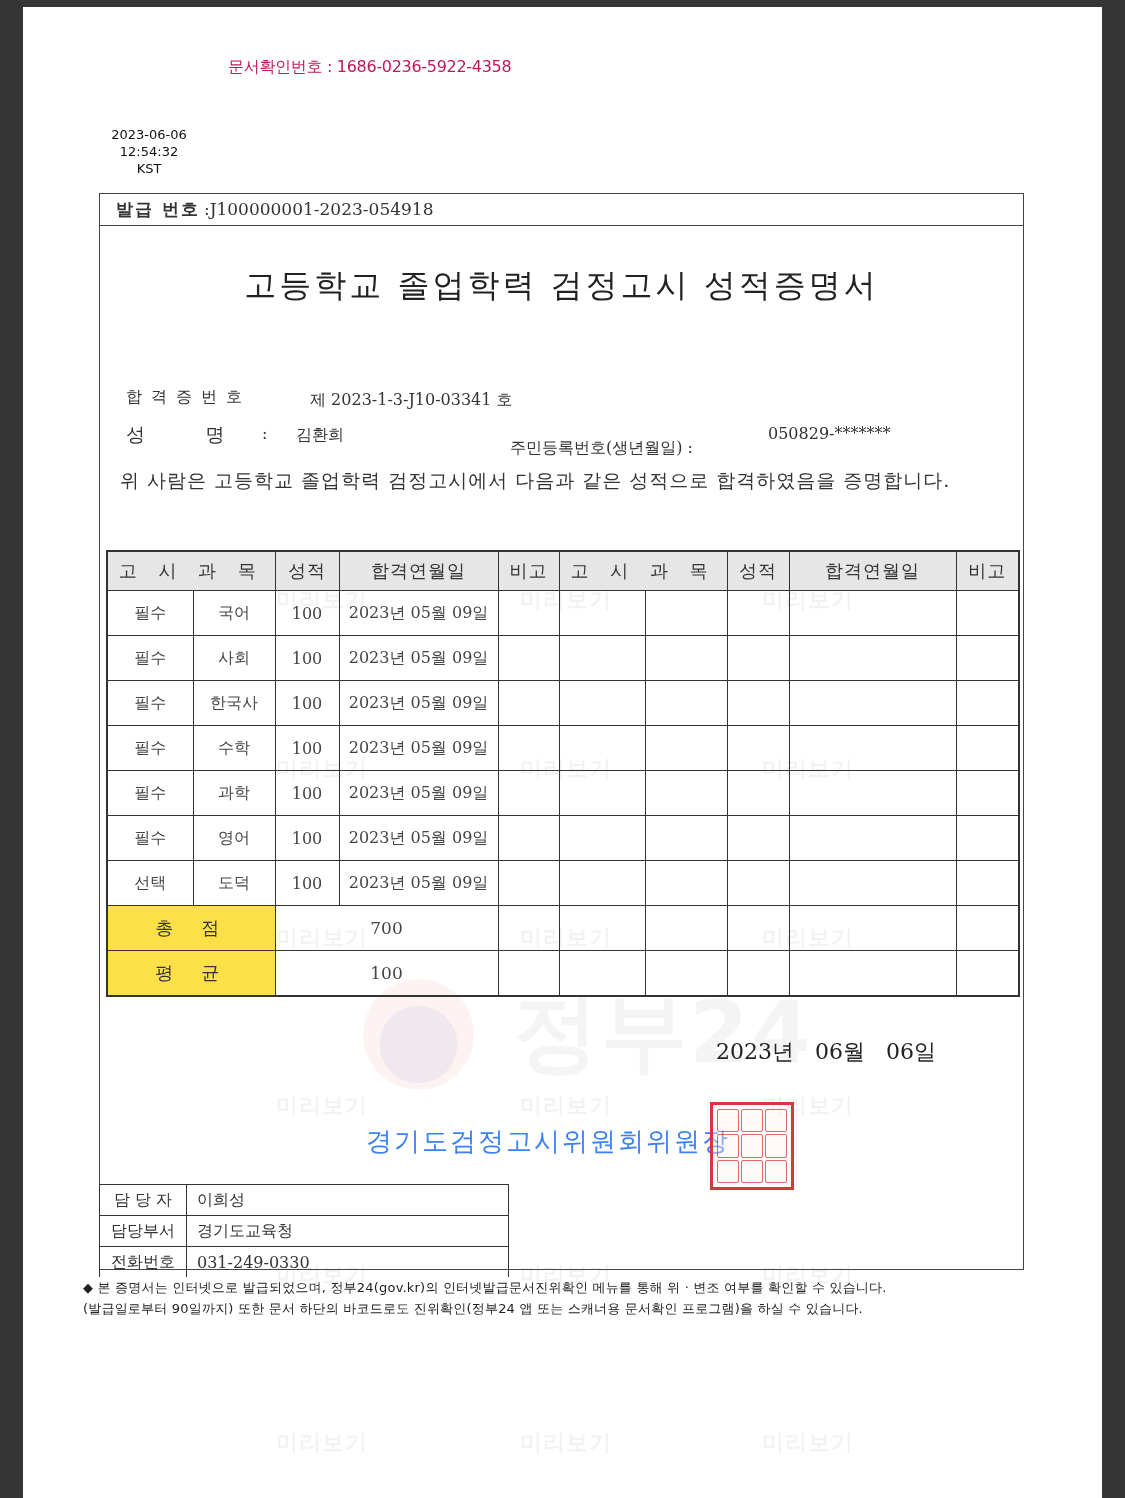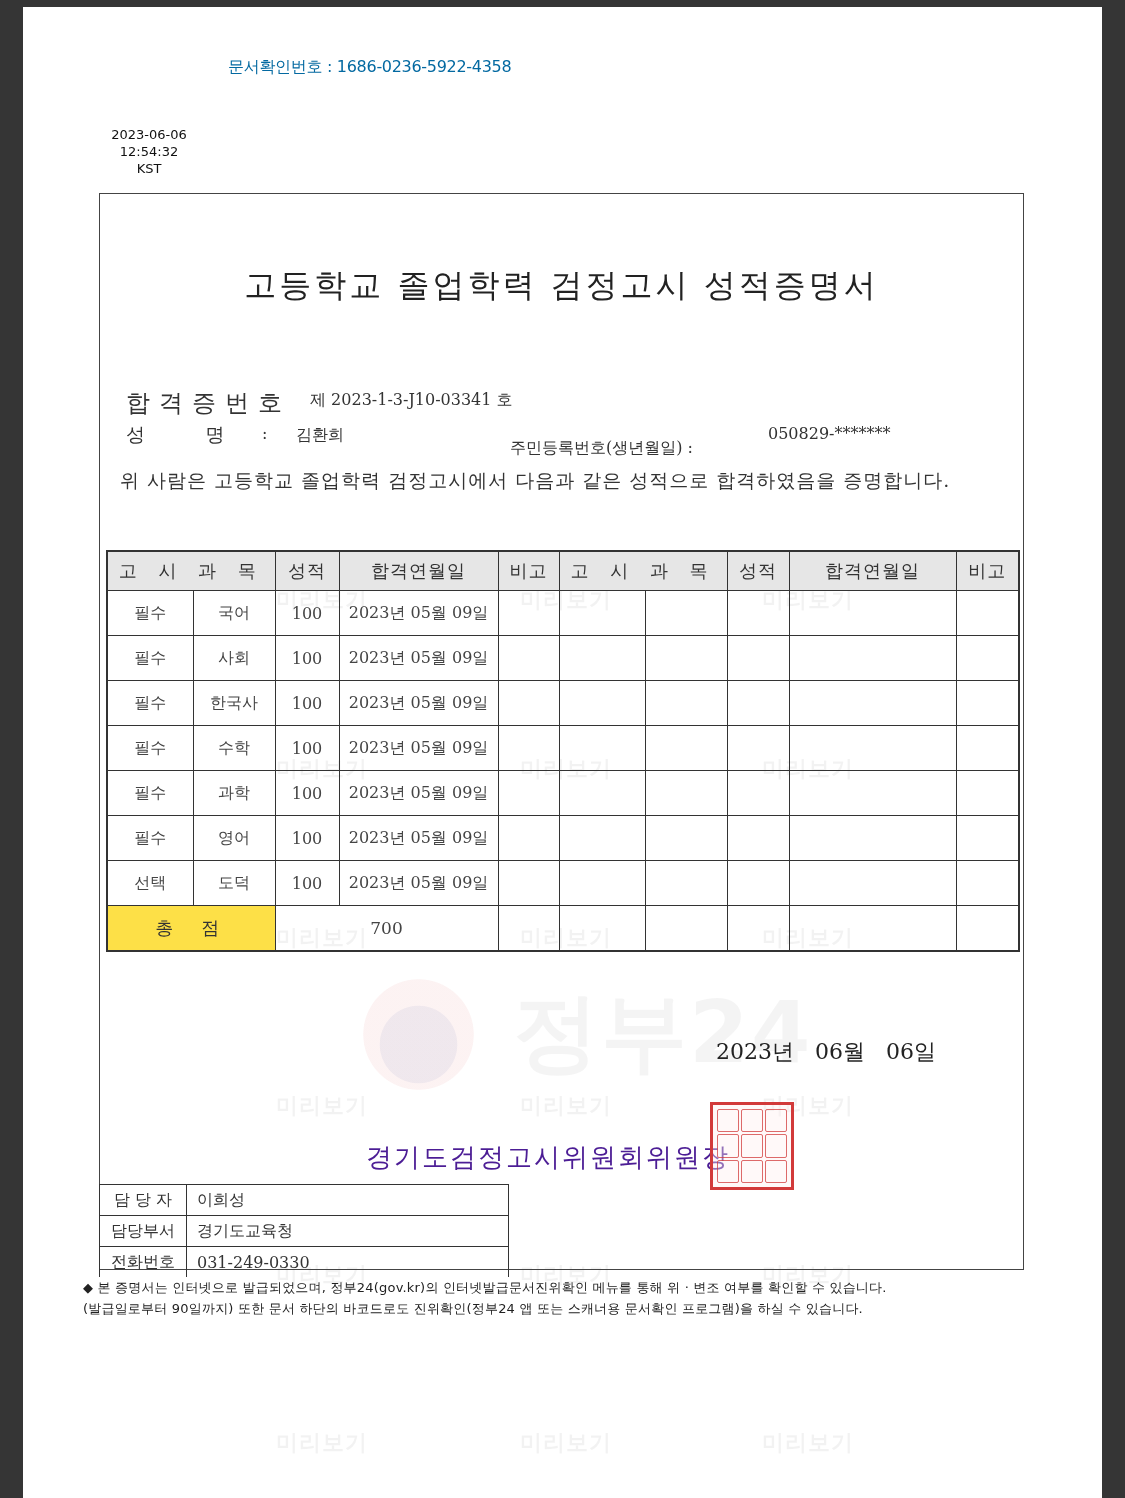--- a/index.html
+++ b/index.html
@@ -9,37 +9,37 @@
     font-family: "DejaVu Serif", "Liberation Serif", serif;
     color: #222;
   }
   .page {
     position: absolute; left: 23px; top: 7px; width: 1079px; height: 1500px;
     background: #ffffff;
   }
   .abs { position: absolute; }
   .sans { font-family: "DejaVu Sans", "Liberation Sans", sans-serif; }
 
-  .doc-confirm { left: 205px; top: 50px; font-size: 16px; color: #0369a1; letter-spacing: -0.3px; }
+  .doc-confirm { left: 205px; top: 50px; font-size: 16px; color: #be185d; letter-spacing: -0.3px; }
   .timestamp { left: 84px; top: 119px; width: 84px; text-align: center; font-size: 13px; line-height: 17px; color: #111; }
 
   .frame {
     position: absolute; left: 76px; top: 186px; width: 925px; height: 1077px;
     border: 1.5px solid #444; box-sizing: border-box;
   }
   .issue-bar {
     position: absolute; left: 0; top: 0; right: 0; height: 31px;
     border-bottom: 1.5px solid #444; font-size: 17px; line-height: 31px; padding-left: 16px; color: #333;
   }
   .issue-bar .lbl { font-weight: bold; letter-spacing: 2px; margin-right: 4px; }
 
   .title { left: 0; right: 0; top: 70px; text-align: center; font-size: 32px; letter-spacing: 3px; color: #222; }
 
   .info-row { font-size: 18px; color: #333; }
-  .pass-no-label { left: 26px; top: 193px; letter-spacing: 9px; font-size: 24px; }
+  .pass-no-label { left: 26px; top: 193px; letter-spacing: 9px; font-size: 16px; }
   .pass-no-value { left: 210px; top: 196px; font-size: 16px; }
   .name-label { left: 26px; top: 228px; font-size: 19px; }
   .name-colon { left: 162px; top: 230px; font-size: 16px; }
   .name-value { left: 196px; top: 231px; font-size: 16px; }
   .rrn-label { left: 410px; top: 244px; font-size: 16px; }
   .rrn-value { left: 668px; top: 230px; font-size: 16px; }
   .statement { left: 20px; top: 273px; width: 880px; font-size: 19px; line-height: 27px; letter-spacing: 1px; color: #333; }
 
   table.grades {
     position: absolute; left: 6px; top: 356px; width: 912px;
@@ -49,21 +49,21 @@
   table.grades td, table.grades th {
     border: 1.5px solid #333; height: 44px; padding: 0; text-align: center;
     font-size: 16px; font-weight: normal; color: #444;
   }
   table.grades th { background: #e6e6e6; font-size: 18px; height: 38px; color: #333; letter-spacing: 1px; }
   table.grades th.spaced { letter-spacing: 8px; }
   table.grades td.gray { background: #fde047; font-size: 18px; letter-spacing: 28px; padding-left: 20px; color: #333; }
   table.grades td.sum { font-size: 17px; }
 
   .issue-date { left: 616px; top: 843px; font-size: 22px; color: #222; word-spacing: 14px; }
-  .issuer { left: 266px; top: 930px; font-size: 26px; letter-spacing: 2px; color: #4c1d95; margin-top: 16px; }
+  .issuer { left: 266px; top: 930px; font-size: 26px; letter-spacing: 2px; color: #3b82f6; }
 
   .stamp {
     position: absolute; left: 610px; top: 908px; width: 84px; height: 88px;
     border: 3px solid #d23a3a; box-sizing: border-box; background: rgba(255,240,240,0.4);
     display: grid; grid-template-columns: repeat(3,1fr); grid-template-rows: repeat(3,1fr);
     padding: 4px; gap: 2px;
   }
   .stamp span { border: 1.5px solid rgba(210,58,58,0.75); border-radius: 2px; }
 
   table.contact {
@@ -117,20 +117,23 @@
 
   <div class="abs doc-confirm sans">문서확인번호 : 1686-0236-5922-4358</div>
 
   <div class="abs timestamp sans">
     <div>2023-06-06</div>
     <div>12:54:32</div>
     <div>KST</div>
   </div>
 
   <div class="frame">
+    <div class="issue-bar">
+      <span class="lbl">발급 번호</span><span>:J100000001-2023-054918</span>
+    </div>
 
     <div class="abs title">고등학교 졸업학력 검정고시 성적증명서</div>
 
     <div class="abs info-row pass-no-label">합격증번호</div>
     <div class="abs info-row pass-no-value">제 2023-1-3-J10-03341 호</div>
 
     <div class="abs info-row name-label" style="white-space:pre">성          명</div>
     <div class="abs info-row name-colon">:</div>
     <div class="abs info-row name-value">김환희</div>
     <div class="abs info-row rrn-label">주민등록번호(생년월일) :</div>
@@ -249,20 +252,30 @@
       <tr>
         <td colspan="2" class="gray">총점</td>
         <td colspan="2" class="sum">700</td>
         <td></td>
         <td></td>
             <td></td>
             <td></td>
             <td></td>
             <td></td>
       </tr>
+      <tr>
+        <td colspan="2" class="gray">평균</td>
+        <td colspan="2" class="sum">100</td>
+        <td></td>
+        <td></td>
+            <td></td>
+            <td></td>
+            <td></td>
+            <td></td>
+      </tr>
     </tbody>
       </table>
 
     <div class="abs issue-date">
       <span>2023년</span>
       <span>06월</span>
       <span>06일</span>
     </div>
 
     <div class="abs issuer">경기도검정고시위원회위원장</div>

